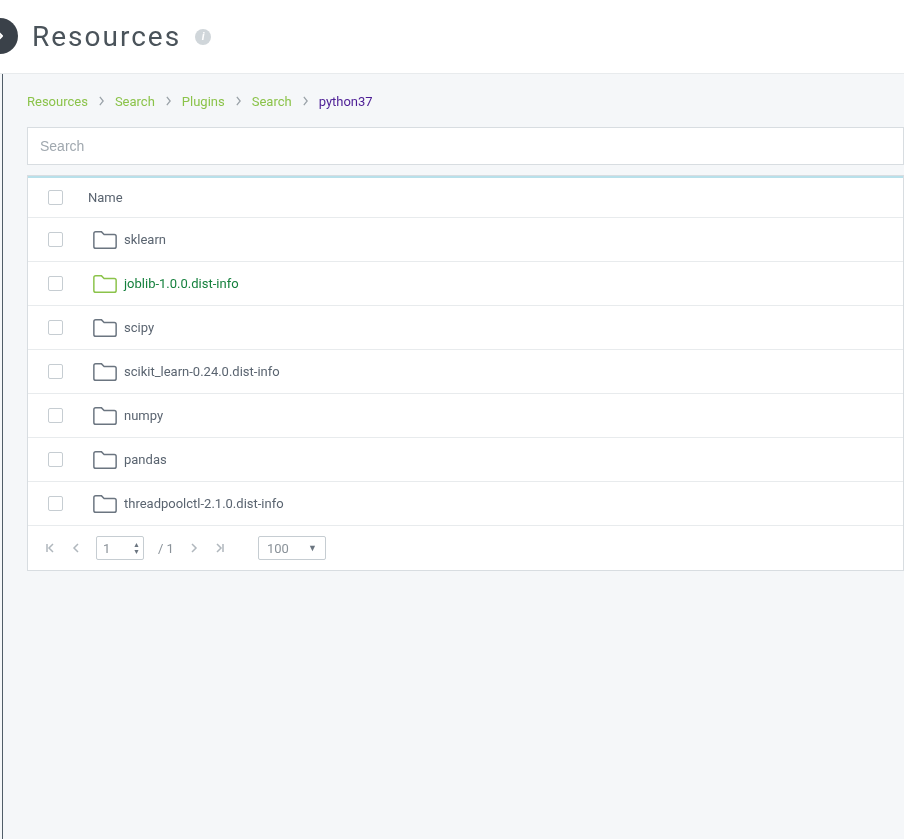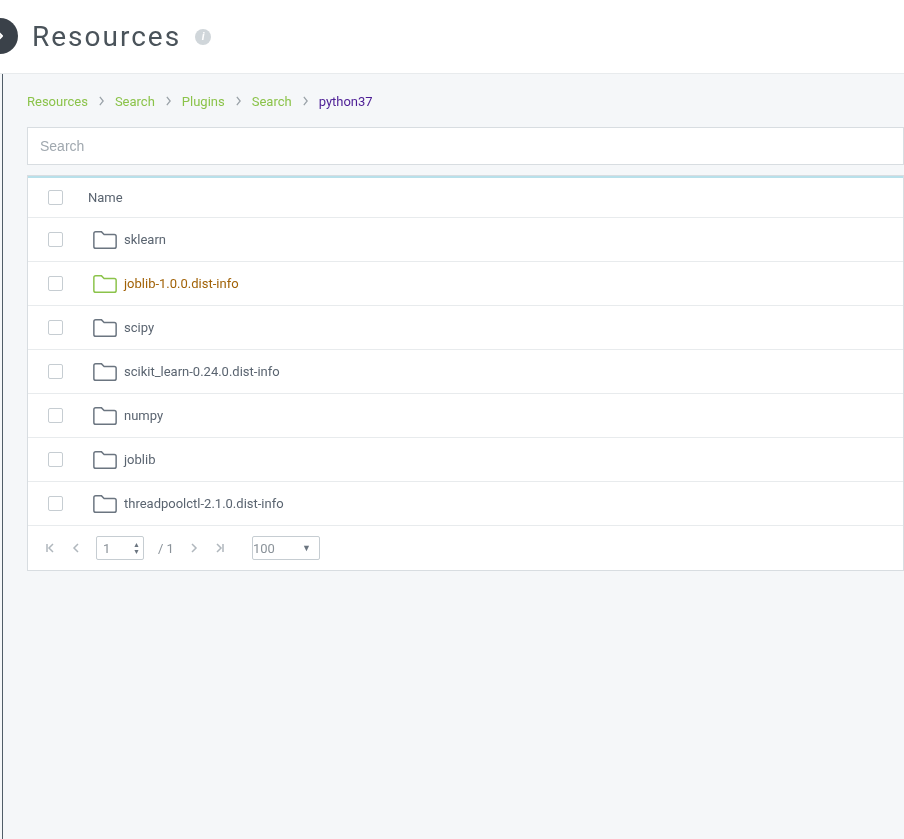--- a/index.html
+++ b/index.html
@@ -119,21 +119,21 @@
     display: flex;
     align-items: center;
     justify-content: center;
   }
   .folder-svg { width: 26px; height: 22px; }
   .col-name {
     font-size: 13px;
     color: #5a6470;
     cursor: pointer;
   }
-  .row-highlight .col-name { color: #a16207; }
+  .row-highlight .col-name { color: #15803d; }
   .row-highlight .folder-svg path { stroke: #8bc34a; }
   .pager {
     display: flex;
     align-items: center;
     gap: 14px;
     padding: 10px 16px;
     font-size: 13px;
     color: #8a9299;
   }
   .pager .nav-btn {
@@ -164,23 +164,24 @@
   }
   .page-input .spinners span { font-size: 7px; line-height: 6px; color: #6b7580; cursor: pointer; }
   .page-size-select {
     width: 68px;
     height: 24px;
     border: 1px solid #c6cdd2;
     border-radius: 2px;
     position: relative;
     display: inline-flex;
     align-items: center;
-    background: #fff;
-    font-size: 13px;
-    margin-left: 12px;
+    padding-left: 8px;
+    background: #fff;
+    font-size: 13px;
+    margin-left: 18px;
   }
   .page-size-select .caret {
     position: absolute;
     right: 8px;
     font-size: 9px;
     color: #6b7580;
   }
   .total-pages { color: #8a9299; }
 </style>
 </head>
@@ -286,21 +287,21 @@
         </div>
         <div class="table-row">
           <div class="col-check">
             <div class="checkbox"></div>
           </div>
           <div class="col-icon">
             <svg class="folder-svg" viewBox="0 0 28 22">
               <path d="M2 4 Q2 2 4 2 H10 L13 5 H24 Q26 5 26 7 V18 Q26 20 24 20 H4 Q2 20 2 18 Z" stroke="#6b7580" stroke-width="1.6" fill="none" stroke-linejoin="round"></path>
             </svg>
           </div>
-          <div class="col-name">joblib</div>
+          <div class="col-name">pandas</div>
         </div>
         <div class="table-row">
           <div class="col-check">
             <div class="checkbox"></div>
           </div>
           <div class="col-icon">
             <svg class="folder-svg" viewBox="0 0 28 22">
               <path d="M2 4 Q2 2 4 2 H10 L13 5 H24 Q26 5 26 7 V18 Q26 20 24 20 H4 Q2 20 2 18 Z" stroke="#6b7580" stroke-width="1.6" fill="none" stroke-linejoin="round"></path>
             </svg>
           </div>

